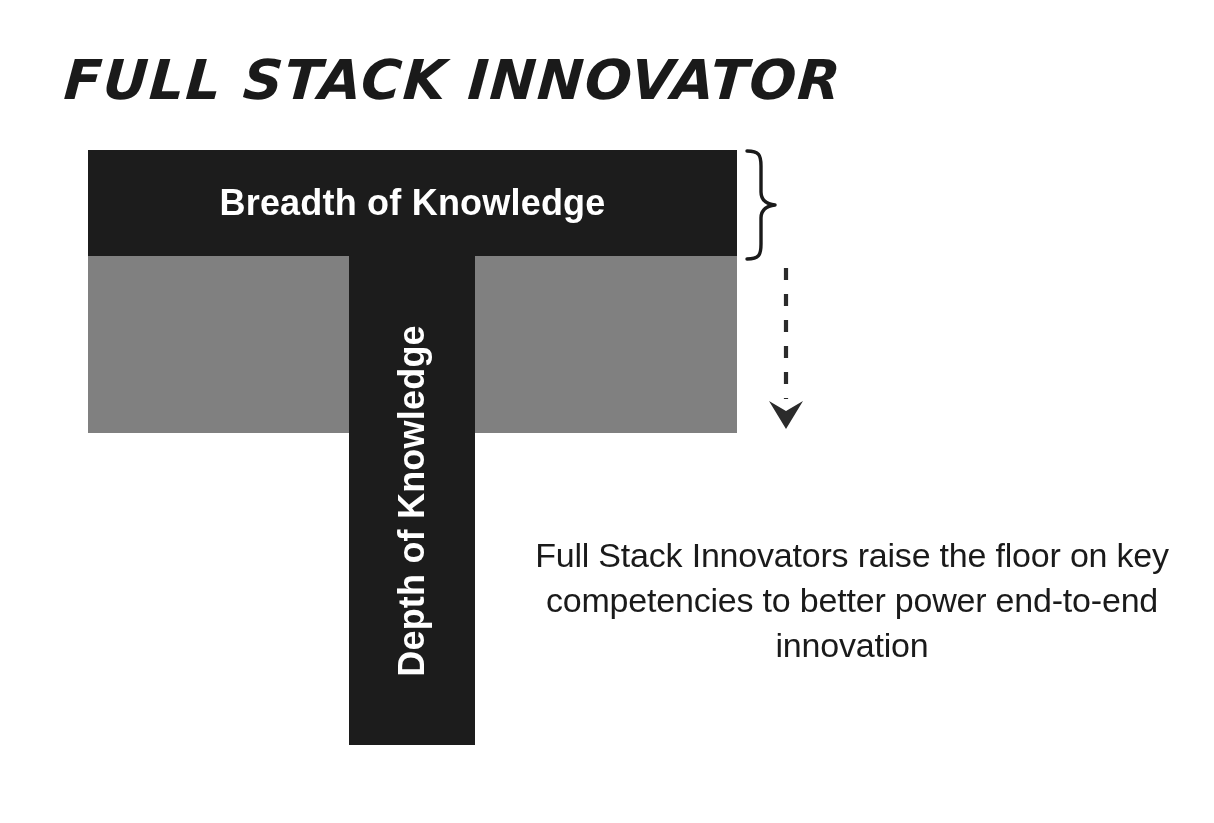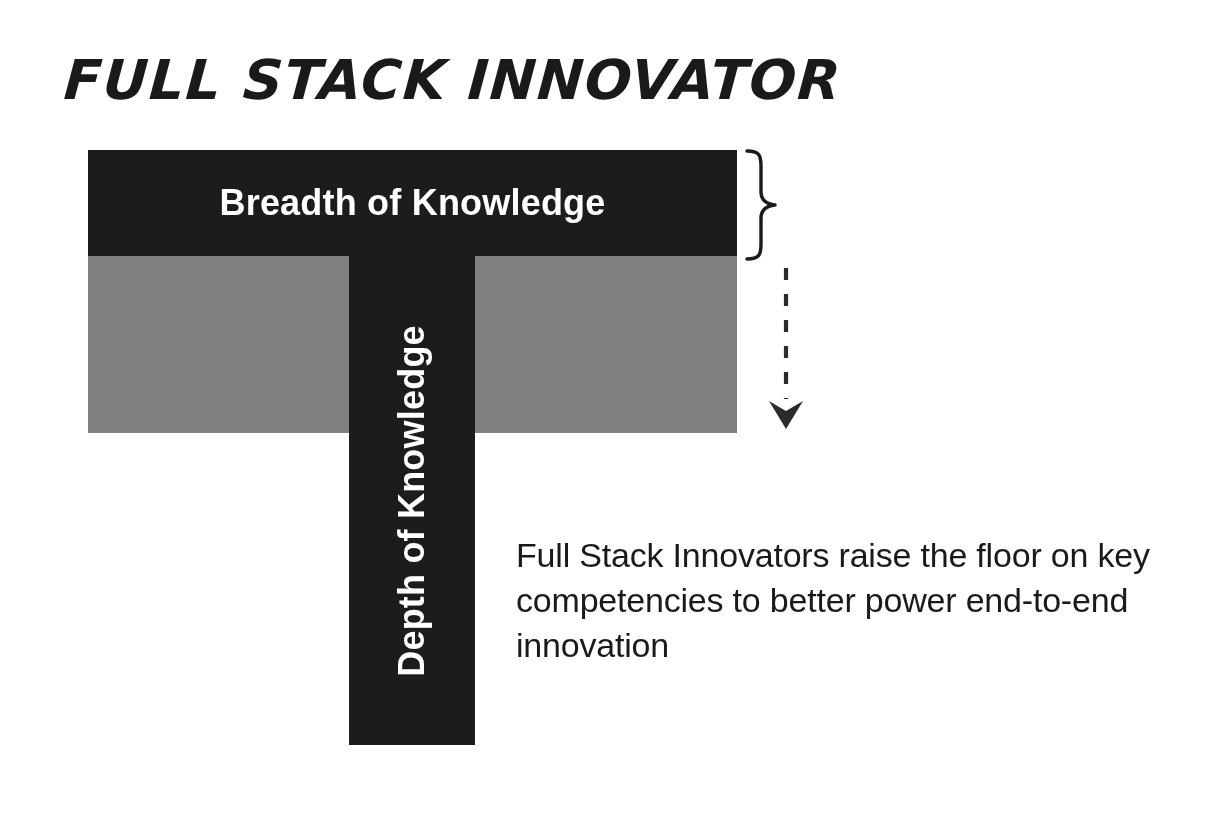--- a/index.html
+++ b/index.html
@@ -123,21 +123,21 @@
   .caption {
     position: absolute;
     left: 516px;
     top: 533px;
     width: 672px;
     color: #1a1a1a;
     font-family: "Liberation Sans", sans-serif;
     font-size: 34px;
     font-weight: 400;
     line-height: 45px;
-    text-align: left;
+    text-align: center;
     letter-spacing: -0.2px;
   }
 </style>
 </head>
 <body>
 
 <div id="canvas">
 
   <div class="title">FULL STACK INNOVATOR</div>
 

